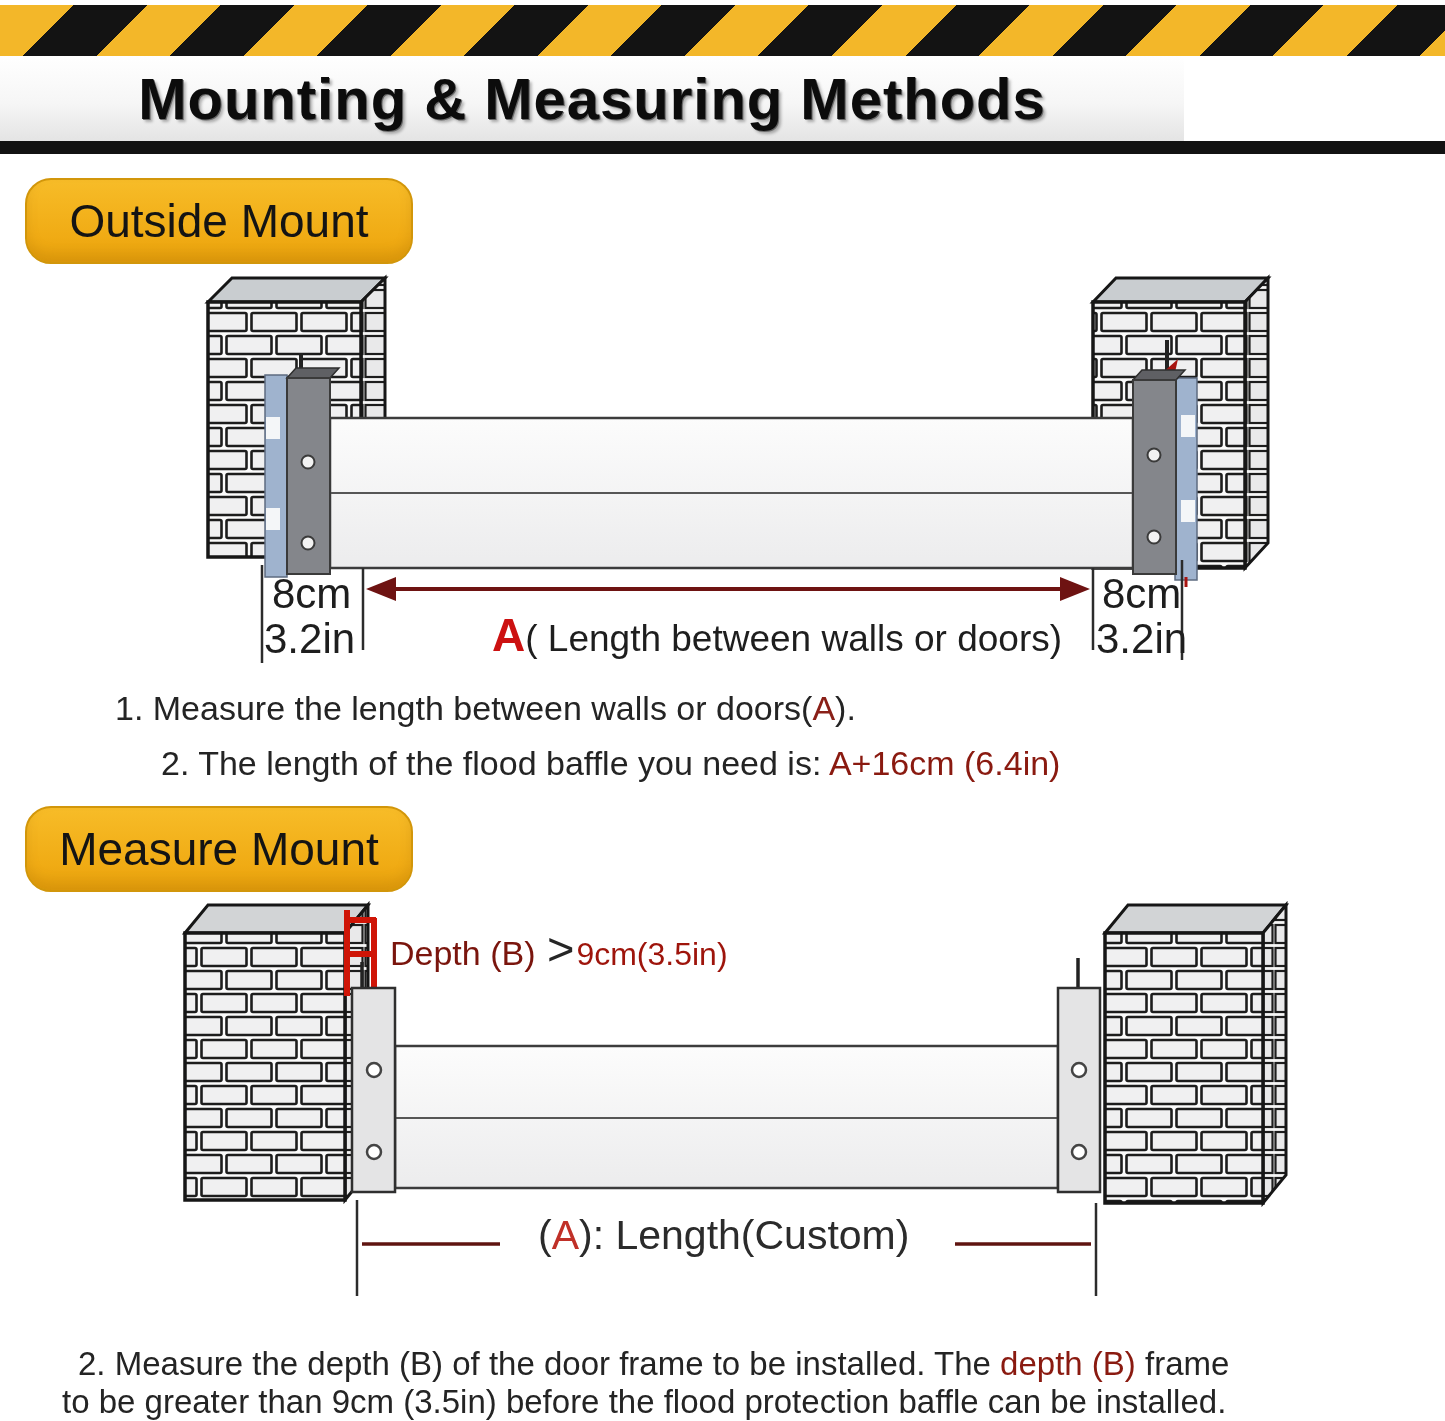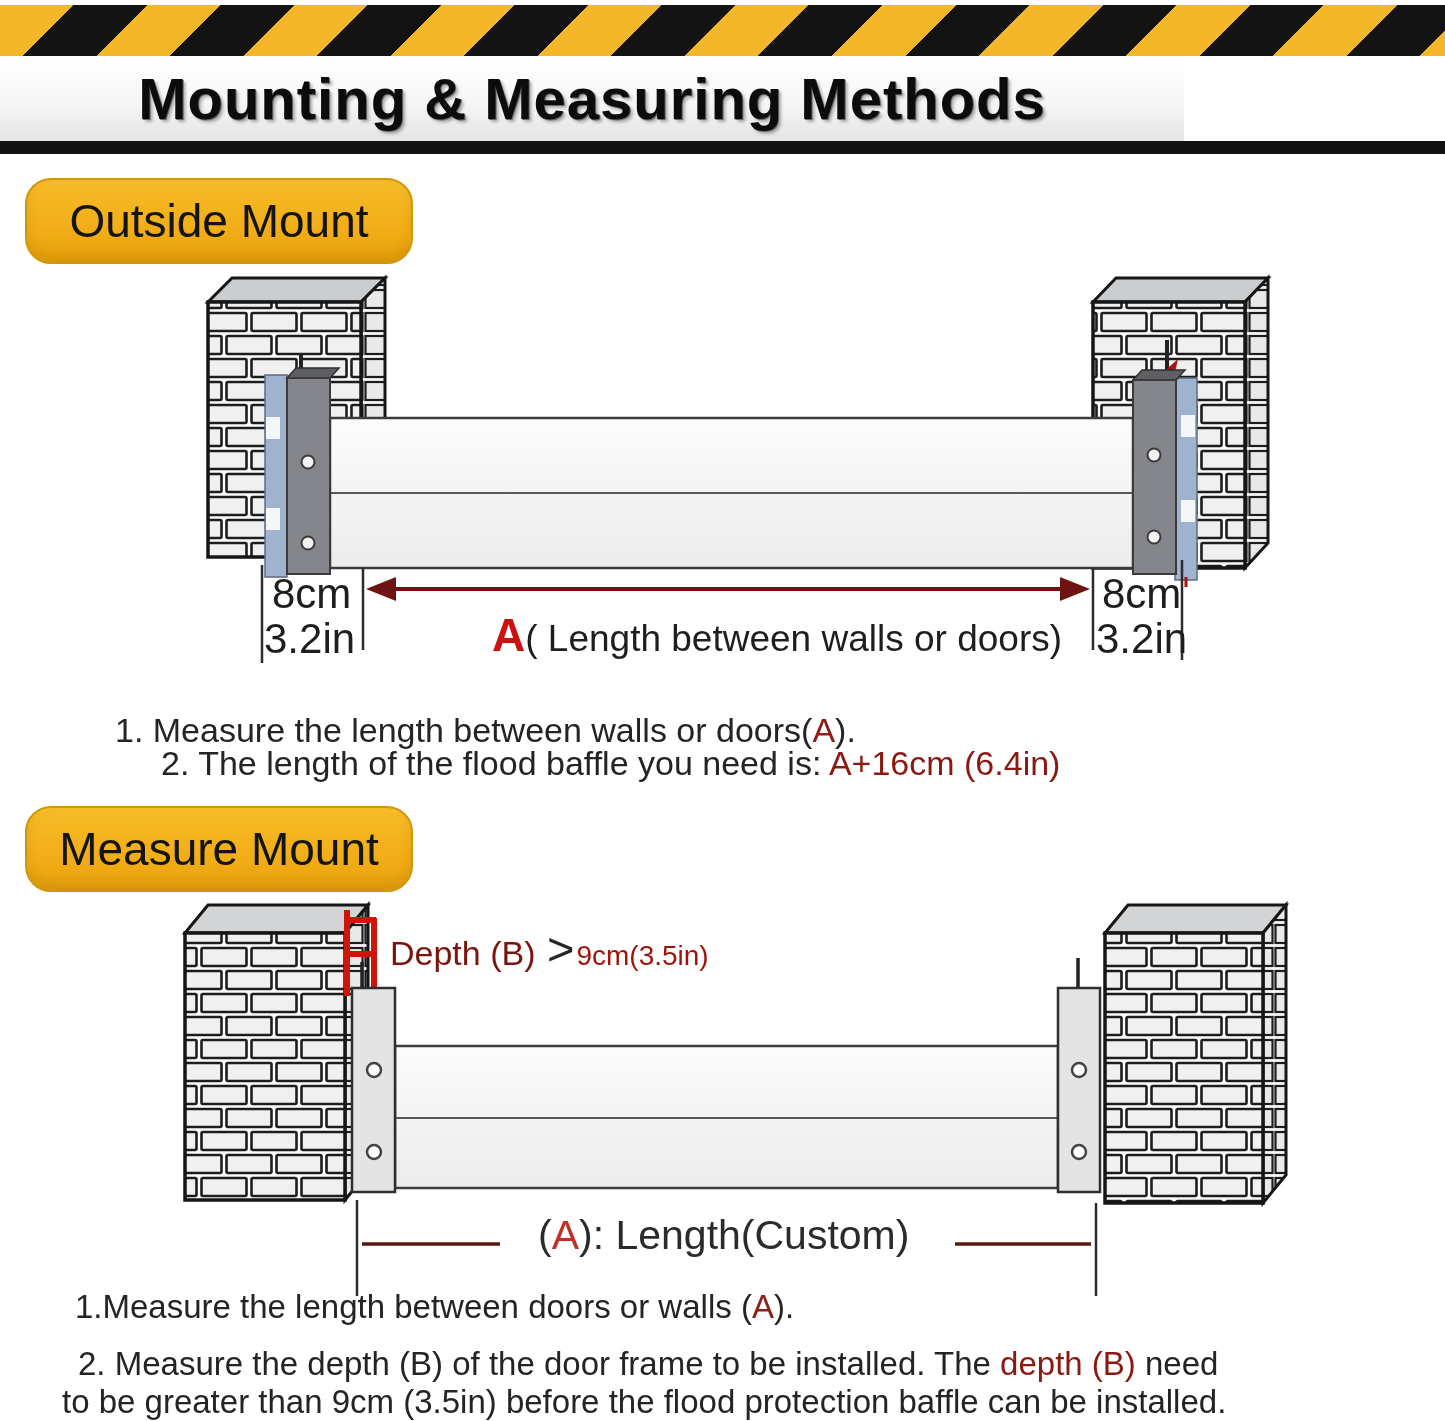--- a/index.html
+++ b/index.html
@@ -25,29 +25,29 @@
   .badge1{top:178px;} .badge2{top:806px;}
 
   
   .dimtext{font-size:42px;color:#1e1e1e;line-height:1.05;white-space:pre;}
   .alabel{left:492px;top:608px;display:flex;align-items:baseline;white-space:pre;}
   .alabel .var{font-size:46px;font-weight:700;color:#cc1111;}
   .alabel .rest{font-size:37px;color:#1e1e1e;}
 
   .instr{font-size:34px;color:#242424;white-space:pre;line-height:1.2;}
   .instr-b{font-size:33px;color:#242424;white-space:pre;line-height:1.2;}
-  .o1{left:115px;top:710px;} .o2{left:113px;top:743px;margin-left:48px;}
+  .o1{left:115px;top:688px;} .o2{left:113px;top:743px;margin-left:48px;}
   .b1{left:75px;top:1287px;} .b2a{left:78px;top:1344px;} .b2b{left:62px;top:1382px;}
   .var-maroon{color:#8a2018;}
   .hl-maroon{color:#8a1a10;}
 
   .depthlabel{left:390px;top:921px;display:flex;align-items:baseline;white-space:pre;}
   .dl1{font-size:34px;color:#7a150d;}
   .dl2{font-size:47px;color:#262626;margin:0 2px;}
-  .dl3{font-size:28px;color:#9e140b;}
+  .dl3{font-size:32px;color:#9e140b;}
 
   .lenlabel{left:538px;top:1212px;display:flex;align-items:baseline;white-space:pre;
             font-size:41px;color:#2b2b2b;}
   .lenlabel .var{color:#c03028;}
 
   .diag1{left:0;top:265px;} .diag2{left:0;top:900px;}
 </style>
 </head>
 <body>
 
@@ -199,17 +199,16 @@
     </g>
   </svg>
 
   <div class="abs depthlabel">
     <span class="dl1">Depth (B) </span><span class="dl2">&gt;</span><span class="dl3">9cm(3.5in)</span>
   </div>
   <div class="abs lenlabel">
     <span>(</span><span class="var">A</span><span>): Length(Custom)</span>
   </div>
 
-  <div class="abs instr-b b1"><span>1.Measure the length between doors or walls (</span><span class="var-maroon">A</span><span>).</span></div>
-  <div class="abs instr-b b2a"><span>2. Measure the depth (B) of the door frame to be installed. The </span><span class="hl-maroon">depth (B)</span><span> need</span></div>
+  <div class="abs instr-b b2a"><span>2. Measure the depth (B) of the door frame to be installed. The </span><span class="hl-maroon">depth (B)</span><span> frame</span></div>
   <div class="abs instr-b b2b">to be greater than 9cm (3.5in) before the flood protection baffle can be installed.</div>
 
 </div>
 
 </body></html>

